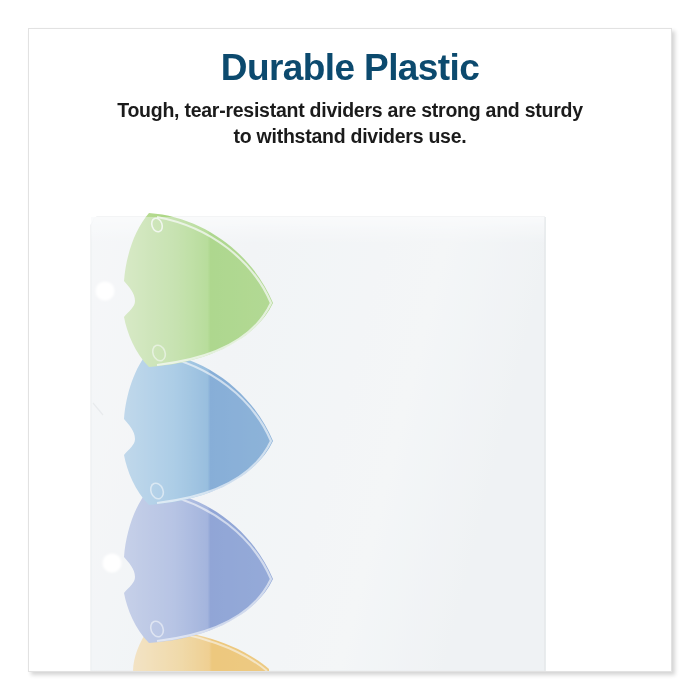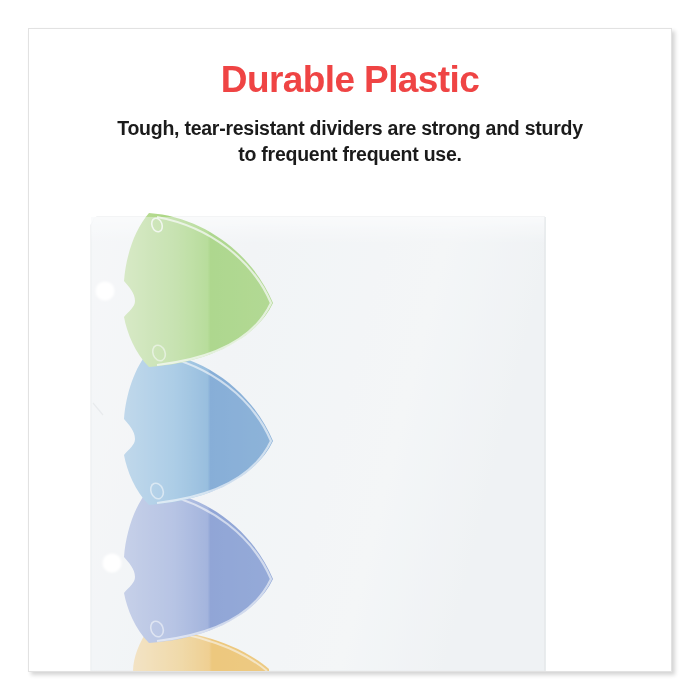--- a/index.html
+++ b/index.html
@@ -38,25 +38,25 @@
 
   
   .headline-block {
     position: absolute;
     left: 0;
     top: 16px;
     width: 100%;
     text-align: center;
   }
   .headline {
-    margin: 16px;
+    margin: 4px;
     font-size: 37px;
     font-weight: 700;
     letter-spacing: -0.6px;
-    color: #ef4444;
+    color: #0c4a6e;
     line-height: 1.05;
     font-family: "Liberation Sans", sans-serif;
   }
   .subheadline {
     margin: 10px auto 16px auto;
     width: 570px;
     font-size: 19.5px;
     font-weight: 700;
     color: #1b1b1b;
     line-height: 1.32;
@@ -88,21 +88,21 @@
 <body>
 
 <div id="stage">
 
   <div class="card">
 
     <div class="headline-block">
       <h1 class="headline">Durable Plastic</h1>
       <p class="subheadline">
         <span>Tough, tear-resistant dividers are strong and sturdy</span><br>
-        <span>to frequent frequent use.</span>
+        <span>to withstand dividers use.</span>
       </p>
     </div>
 
     <div class="photo">
       <svg width="643" height="512" viewBox="0 0 643 512" xmlns="http://www.w3.org/2000/svg">
         <defs>
 
           <linearGradient id="sheetGrad" x1="0" y1="0" x2="1" y2="0.25">
             <stop offset="0%" stop-color="#f7f8f9"></stop>
             <stop offset="35%" stop-color="#f1f3f5"></stop>

